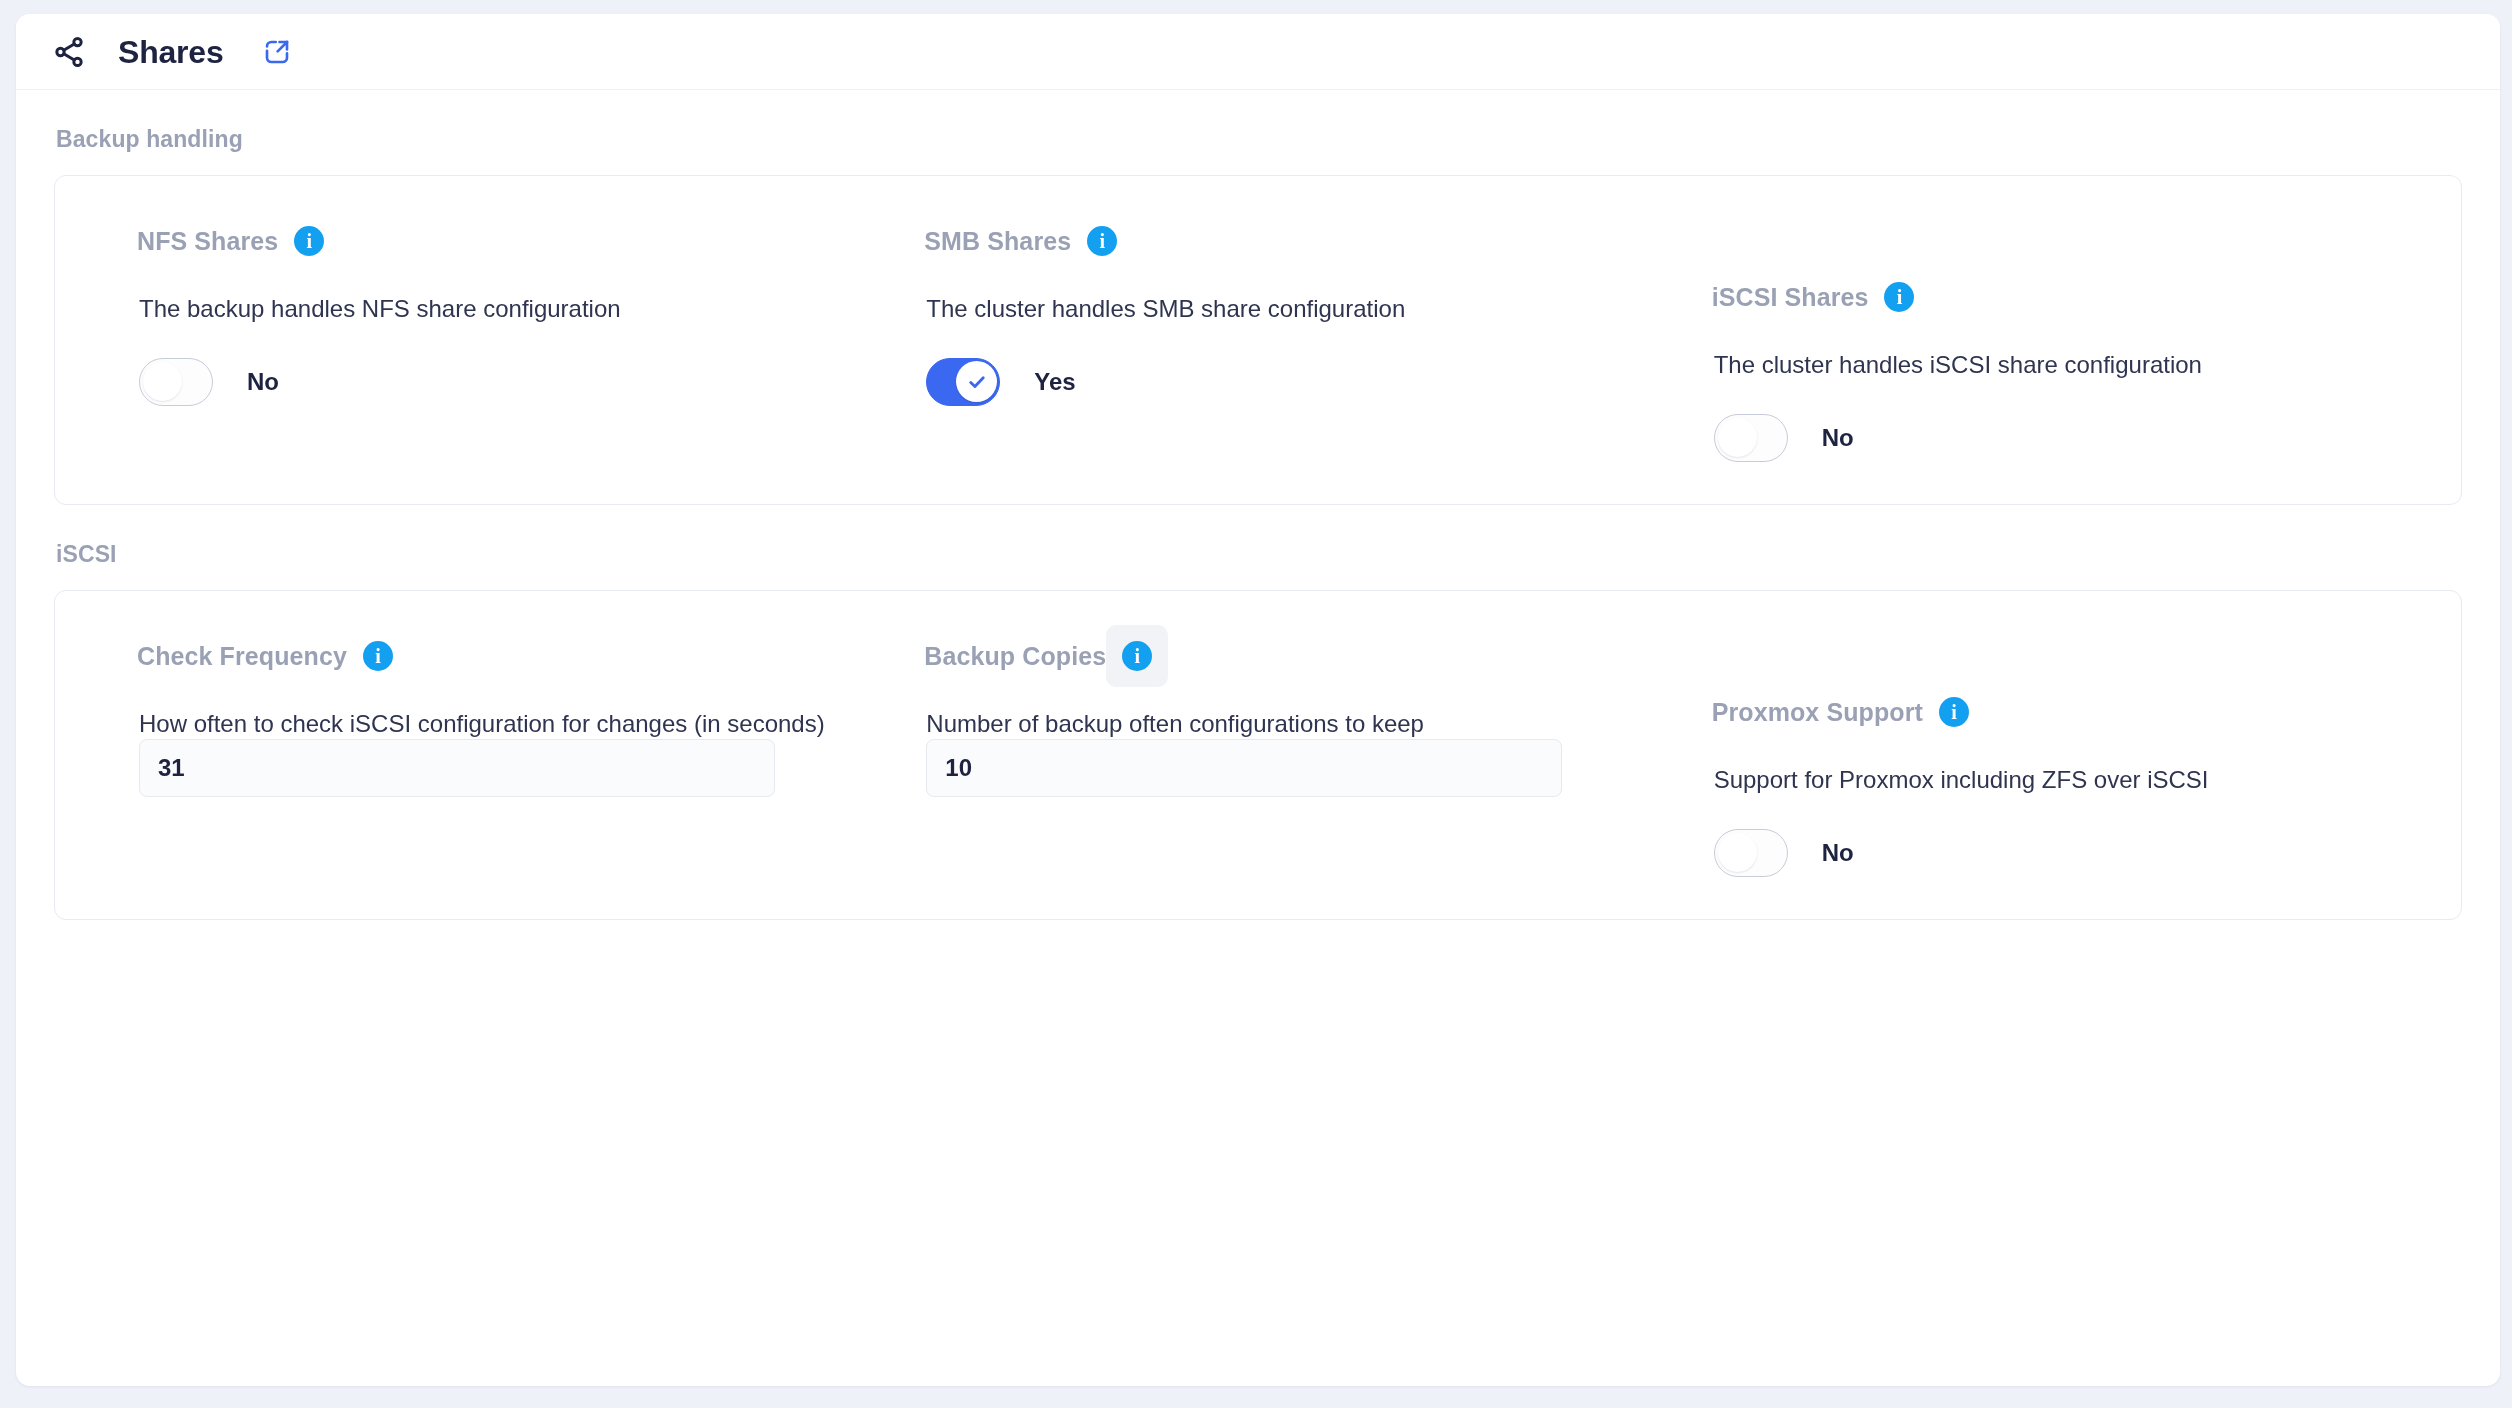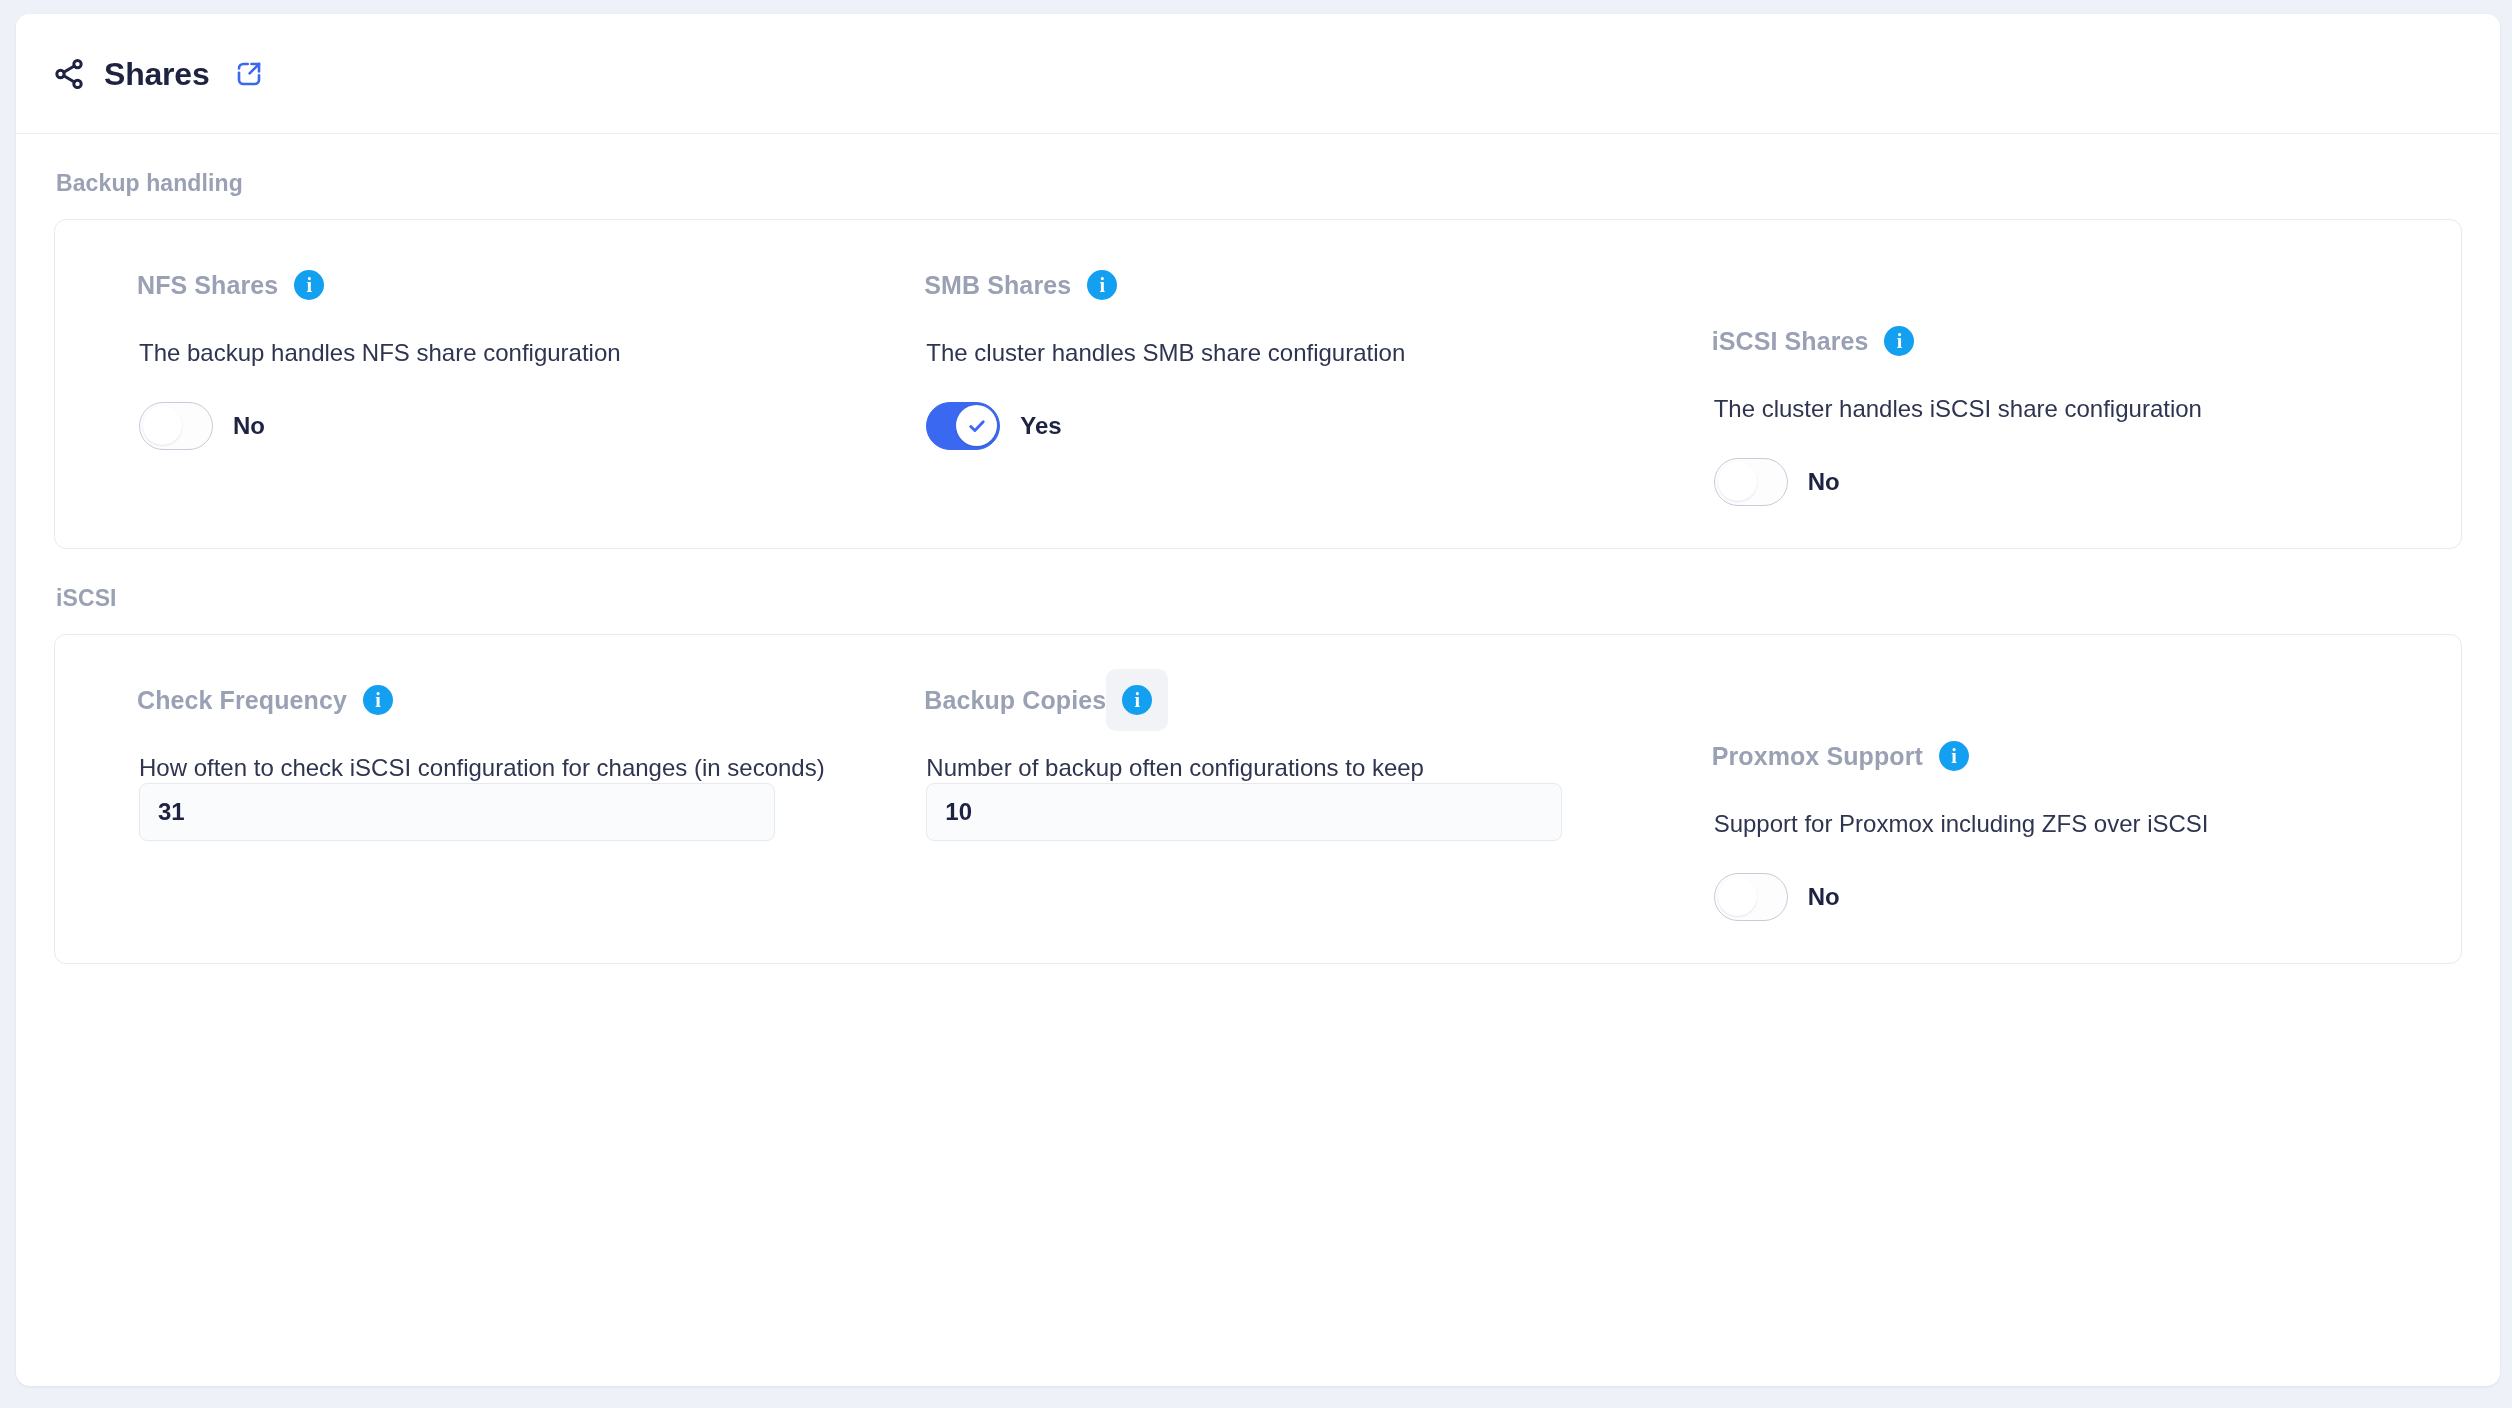--- a/index.html
+++ b/index.html
@@ -23,27 +23,27 @@
     width: 2484px;
     height: 1372px;
     background: #ffffff;
     border-radius: 14px;
     box-shadow: 0 1px 3px rgba(26,32,64,0.07);
     overflow: hidden;
   }
 
   
   .page-header {
-    height: 120px;
+    height: 76px;
     box-sizing: border-box;
     border-bottom: 1px solid #eef0f5;
     display: flex;
     align-items: center;
     padding-left: 36px;
-    gap: 18px;
+    gap: 32px;
     background: #fff;
   }
   .share-icon { width: 34px; height: 34px; display: block; flex: none; }
   .page-title {
     font-size: 32px;
     font-weight: bold;
     color: #1d2340;
     letter-spacing: -0.2px;
     line-height: 1;
   }
@@ -124,21 +124,21 @@
     font-size: 24px;
     color: #2f3550;
     margin-top: 21px;
     line-height: 1.3;
     white-space: nowrap;
   }
 
   .toggle-row {
     display: flex;
     align-items: center;
-    gap: 20px;
+    gap: 34px;
     margin-top: 34px;
   }
   .toggle {
     width: 74px;
     height: 48px;
     border-radius: 26px;
     position: relative;
     flex: none;
     cursor: pointer;
     box-sizing: border-box;

